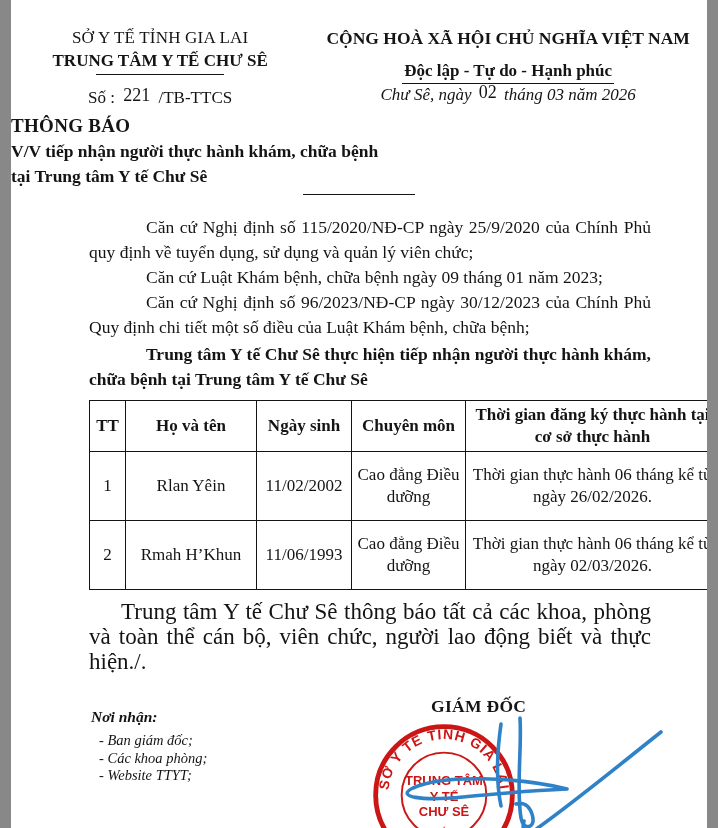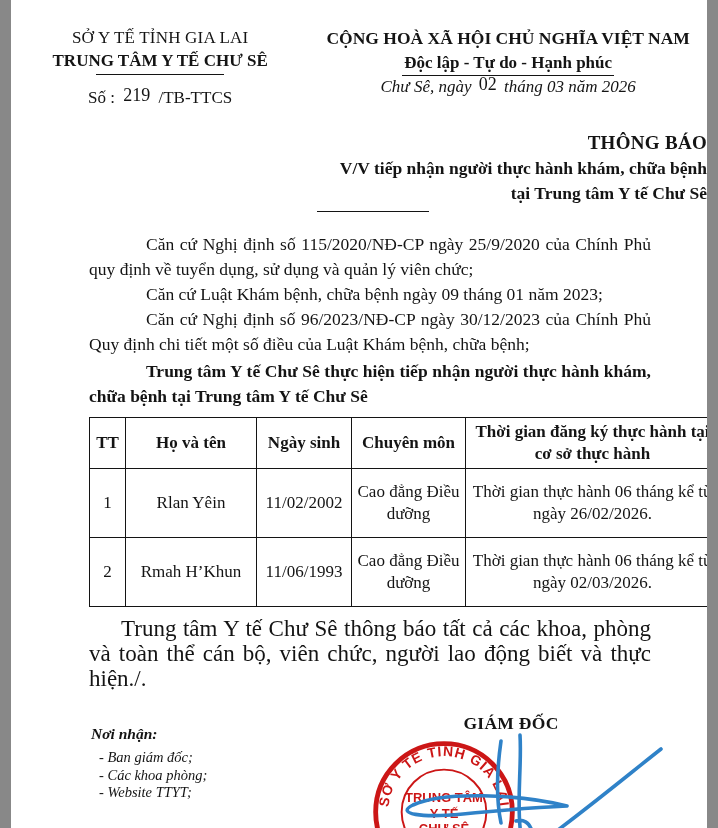--- a/index.html
+++ b/index.html
@@ -15,26 +15,26 @@
   
   .hdr{display:flex;padding-top:28px;}
   .hdr-left{width:300px;text-align:center;}
   .hdr-right{width:400px;text-align:center;}
   .hdr-org1{font-size:17px;letter-spacing:.2px;}
   .hdr-org2{font-size:17px;font-weight:bold;margin-top:3px;}
   .hdr-rule-left{width:128px;border-top:1.4px solid #141414;margin:3px auto 0;}
   .hdr-num{font-size:17px;margin-top:12px;}
   .hdr-num .filled{font-size:18px;position:relative;top:-2px;padding:0 4px;}
   .hdr-nat1{font-size:17.5px;font-weight:bold;}
-  .hdr-nat2{font-size:17px;font-weight:bold;margin-top:4px;display:inline-block;
+  .hdr-nat2{font-size:17px;font-weight:bold;margin-top:12px;display:inline-block;
             border-bottom:1.6px solid #141414;padding:0 2px 2px;}
   .hdr-date{font-size:17px;font-style:italic;}
   .hdr-date .filled{font-style:normal;font-size:18px;position:relative;top:-2px;padding:0 3px;}
   
-  .title-block{text-align:right;margin-top:24px;padding-left:28px;}
+  .title-block{text-align:left;margin-top:7px;}
   .title-main{font-size:19px;font-weight:bold;letter-spacing:.3px;}
   .title-sub{font-size:17.5px;font-weight:bold;margin-top:4px;}
   .title-rule{width:112px;border-top:1.5px solid #141414;margin:7px auto 0;}
   
   .body-text{margin:20px 56px 0 78px;font-size:17.5px;line-height:25px;text-align:justify;}
   .body-text p{margin:0;text-indent:57px;}
   .announce{font-weight:bold;margin-top:2px !important;}
   
   table.roster{border-collapse:collapse;margin:8px 0 0 78px;width:630px;
                font-size:17px;table-layout:fixed;}
@@ -47,38 +47,38 @@
   col.c-spec{width:114px;}col.c-time{width:254px;}
   
   .closing{margin:9px 56px 0 78px;font-size:23px;line-height:25px;text-align:justify;}
   .closing p{margin:0;text-indent:32px;}
   
   .footer{position:relative;margin-top:26px;height:160px;}
   .recipients{position:absolute;left:80px;top:0;font-size:15px;}
   .recipients-label{font-weight:bold;font-style:italic;font-size:15.5px;margin-top:8px;}
   .recipients ul{list-style:none;margin:6px 0 0 8px;padding:0;font-style:italic;
                  font-size:14.5px;line-height:17.5px;}
-  .signer-title{position:absolute;left:420px;top:-4px;width:160px;text-align:center;
+  .signer-title{position:absolute;left:420px;top:-4px;width:160px;text-align:left;
                 font-size:17.5px;font-weight:bold;letter-spacing:.3px;}
   .stamp{position:absolute;left:356px;top:18px;width:154px;height:154px;}
   .signature{position:absolute;left:340px;top:0;width:378px;height:160px;pointer-events:none;}
 </style>
 </head>
 <body>
 
 <div class="page">
 
   <div class="hdr">
     <div class="hdr-left">
       <div class="hdr-org1">SỞ Y TẾ TỈNH GIA LAI</div>
       <div class="hdr-org2">TRUNG TÂM Y TẾ CHƯ SÊ</div>
       <div class="hdr-rule-left"></div>
       <div class="hdr-num">
         <span>Số :</span>
-        <span class="filled">219</span>
+        <span class="filled">221</span>
         <span>/TB-TTCS</span>
       </div>
     </div>
     <div class="hdr-right">
       <div class="hdr-nat1">CỘNG HOÀ XÃ HỘI CHỦ NGHĨA VIỆT NAM</div>
       <div><span class="hdr-nat2">Độc lập - Tự do - Hạnh phúc</span></div>
       <div class="hdr-date">
         <span>Chư Sê, ngày</span>
         <span class="filled">02</span>
         <span>tháng 03 năm 2026</span>

